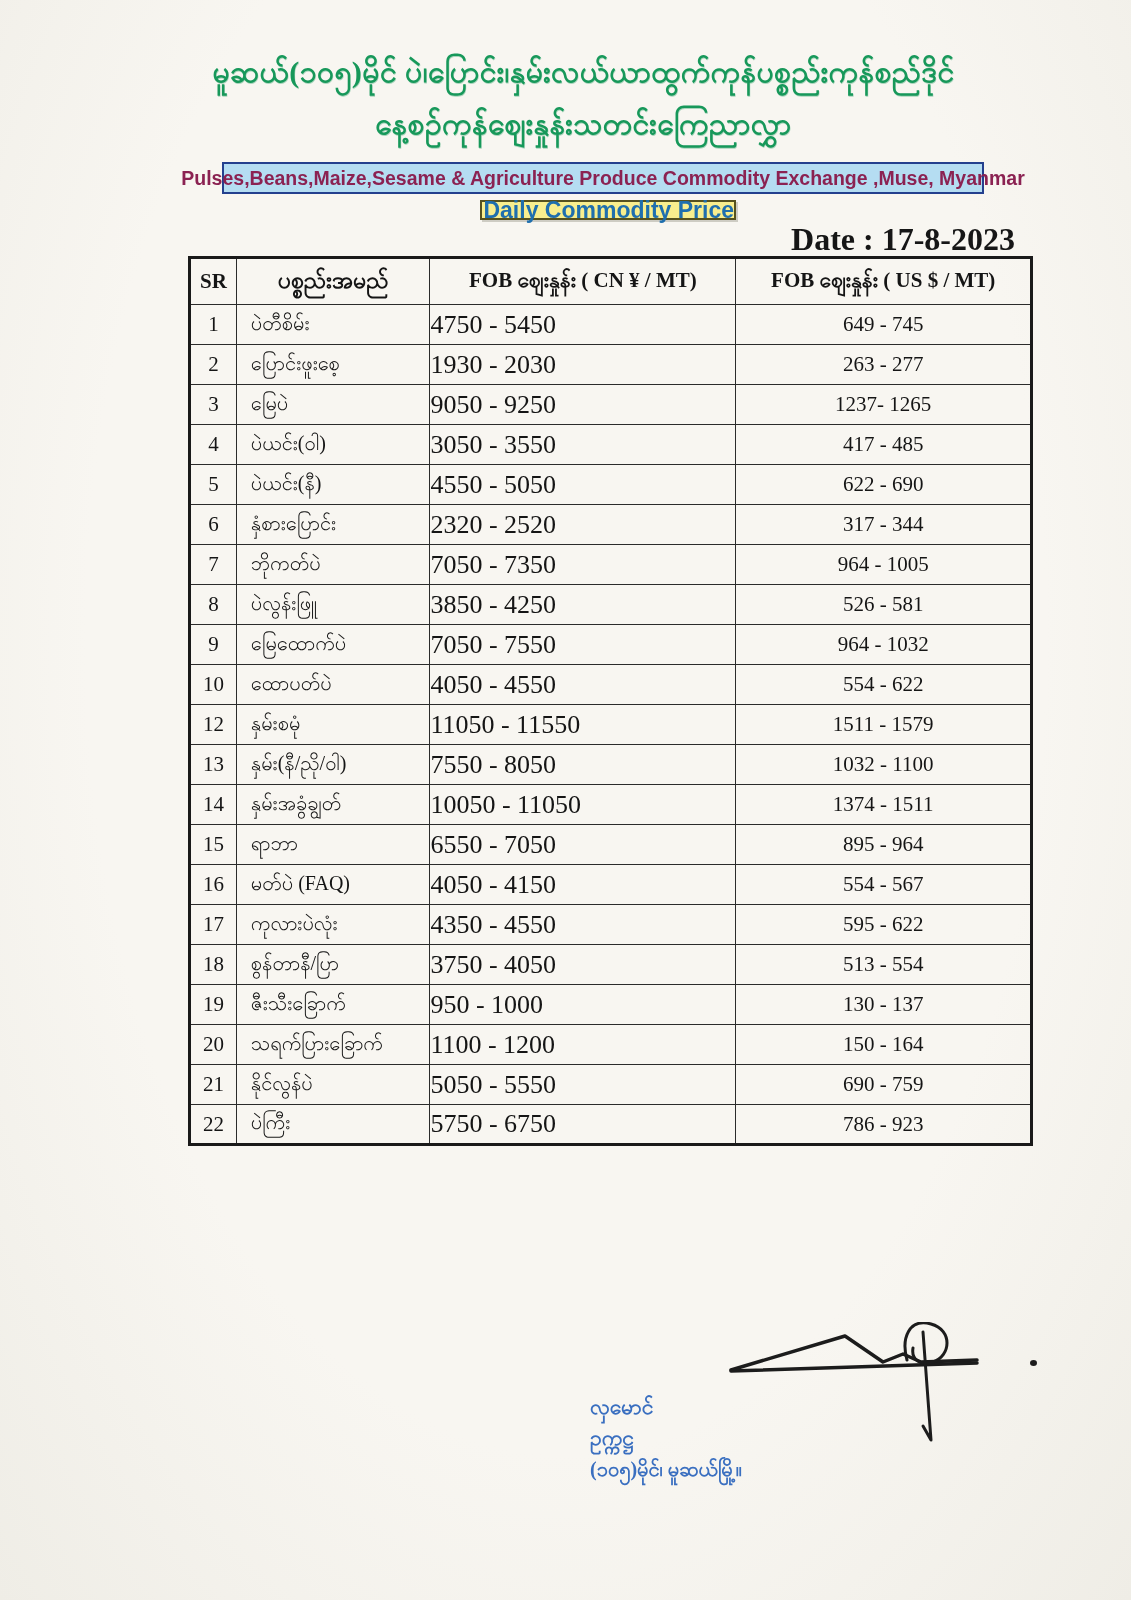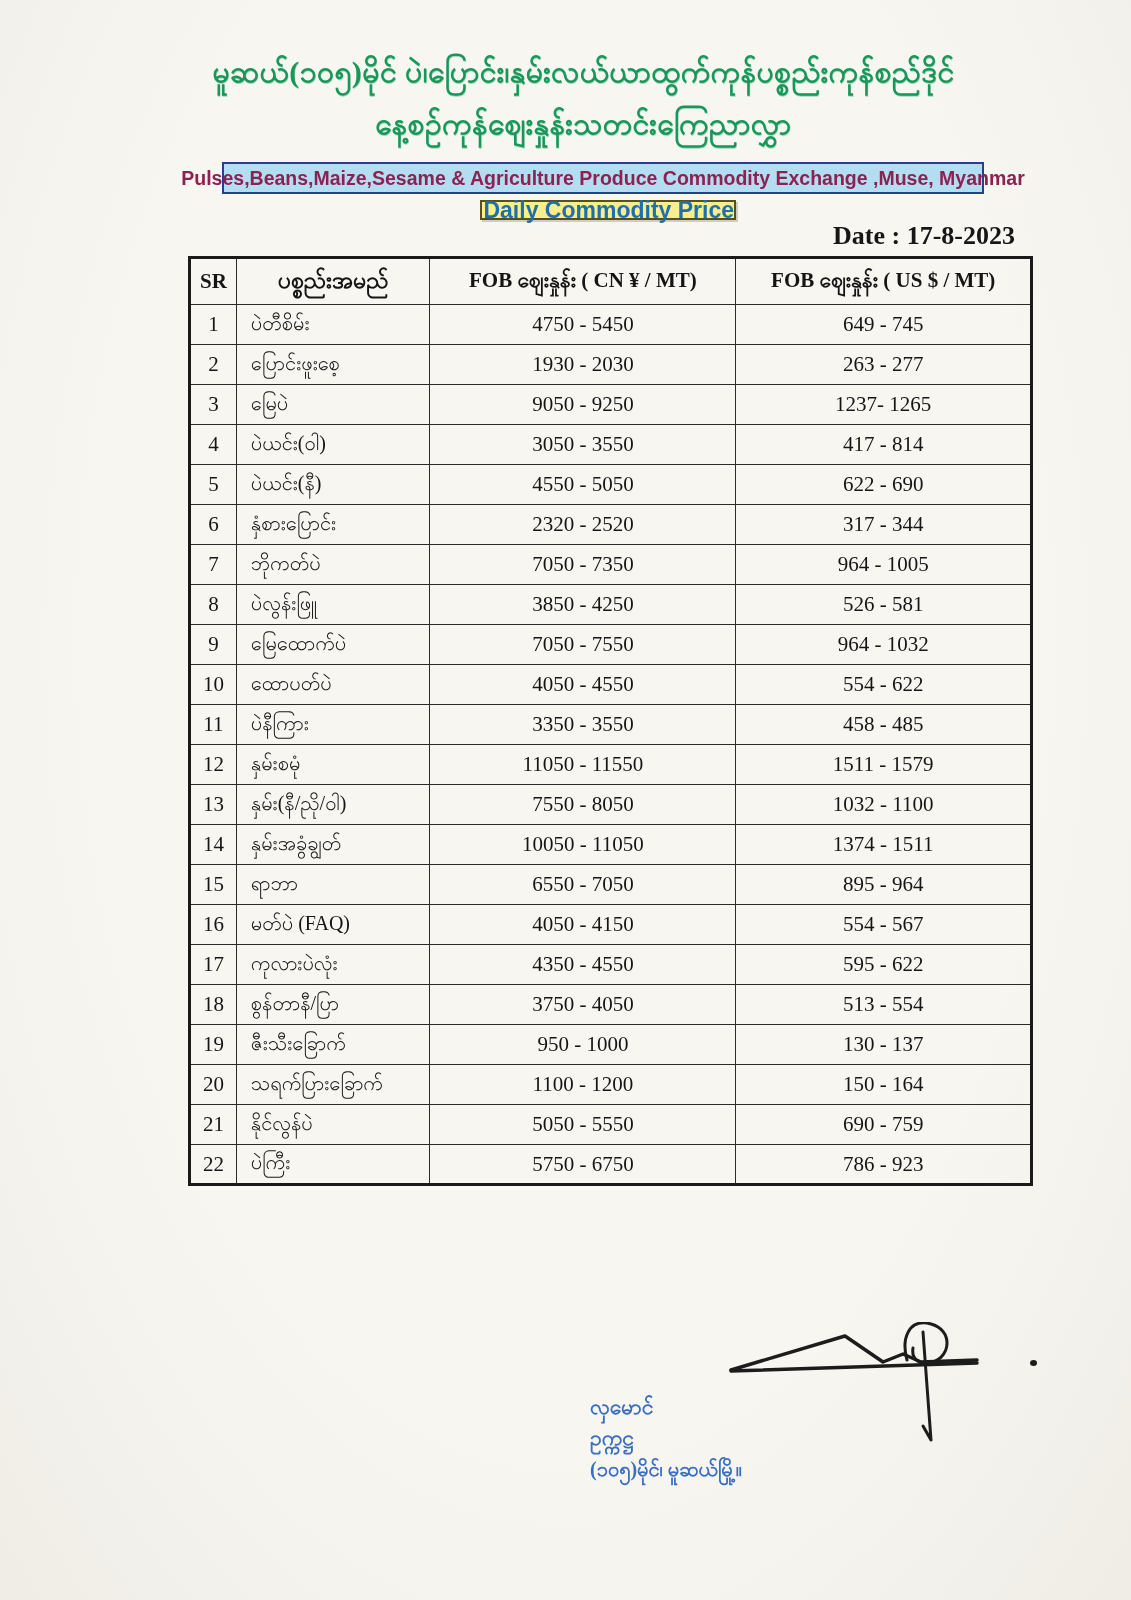--- a/index.html
+++ b/index.html
@@ -76,21 +76,21 @@
     font-size: 23px;
     white-space: nowrap;
   }
 
   
   .date-line {
     position: absolute;
     top: 221px;
     right: 116px;
     font-weight: bold;
-    font-size: 26px;
+    font-size: 32px;
     color: #161616;
   }
 
   
   .price-table {
     position: absolute;
     left: 188px;
     top: 256px;
     width: 845px;
     border-collapse: collapse;
@@ -105,21 +105,21 @@
   .price-table thead th {
     height: 47px;
     font-weight: bold;
     font-size: 21px;
     text-align: center;
     vertical-align: middle;
   }
   .price-table tbody td { height: 40px; vertical-align: middle; }
   .col-sr   { width: 45px;  text-align: center; font-size: 21px; }
   .col-name { width: 186px; text-align: left; padding-left: 14px; font-size: 20px; }
-  .col-cny  { width: 294px; text-align: center; font-size: 21px; }
+  .col-cny  { width: 294px; text-align: left; font-size: 26px; }
   .col-usd  { width: 284px; text-align: center; font-size: 21px; }
   .price-table thead .col-name { text-align: center; padding-left: 0; font-size: 23px; }
 
   
   .signature-svg {
     position: absolute;
     left: 725px;
     top: 1322px;
     width: 280px;
     height: 135px;
@@ -192,21 +192,21 @@
         <tr>
           <td class="col-sr">3</td>
           <td class="col-name">မြေပဲ</td>
           <td class="col-cny">9050 - 9250</td>
           <td class="col-usd">1237-  1265</td>
         </tr>
         <tr>
           <td class="col-sr">4</td>
           <td class="col-name">ပဲယင်း(ဝါ)</td>
           <td class="col-cny">3050 - 3550</td>
-          <td class="col-usd">417 -  814</td>
+          <td class="col-usd">417 -  485</td>
         </tr>
         <tr>
           <td class="col-sr">5</td>
           <td class="col-name">ပဲယင်း(နီ)</td>
           <td class="col-cny">4550 - 5050</td>
           <td class="col-usd">622  -  690</td>
         </tr>
         <tr>
           <td class="col-sr">6</td>
           <td class="col-name">နှံစားပြောင်း</td>
@@ -229,26 +229,20 @@
           <td class="col-sr">9</td>
           <td class="col-name">မြေထောက်ပဲ</td>
           <td class="col-cny">7050 - 7550</td>
           <td class="col-usd">964  -  1032</td>
         </tr>
         <tr>
           <td class="col-sr">10</td>
           <td class="col-name">ထောပတ်ပဲ</td>
           <td class="col-cny">4050 - 4550</td>
           <td class="col-usd">554  -  622</td>
-        </tr>
-        <tr>
-          <td class="col-sr">11</td>
-          <td class="col-name">ပဲနီကြား</td>
-          <td class="col-cny">3350 - 3550</td>
-          <td class="col-usd">458  -  485</td>
         </tr>
         <tr>
           <td class="col-sr">12</td>
           <td class="col-name">နှမ်းစမုံ</td>
           <td class="col-cny">11050 - 11550</td>
           <td class="col-usd">1511  -  1579</td>
         </tr>
         <tr>
           <td class="col-sr">13</td>
           <td class="col-name">နှမ်း(နီ/ညို/ဝါ)</td>

